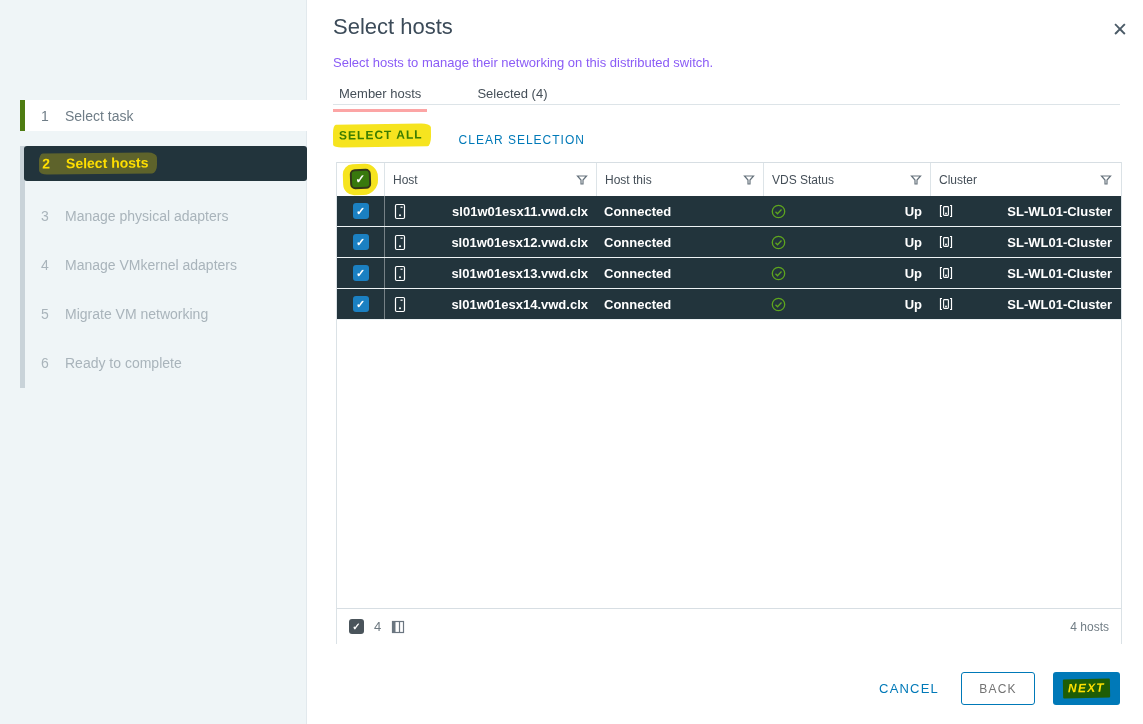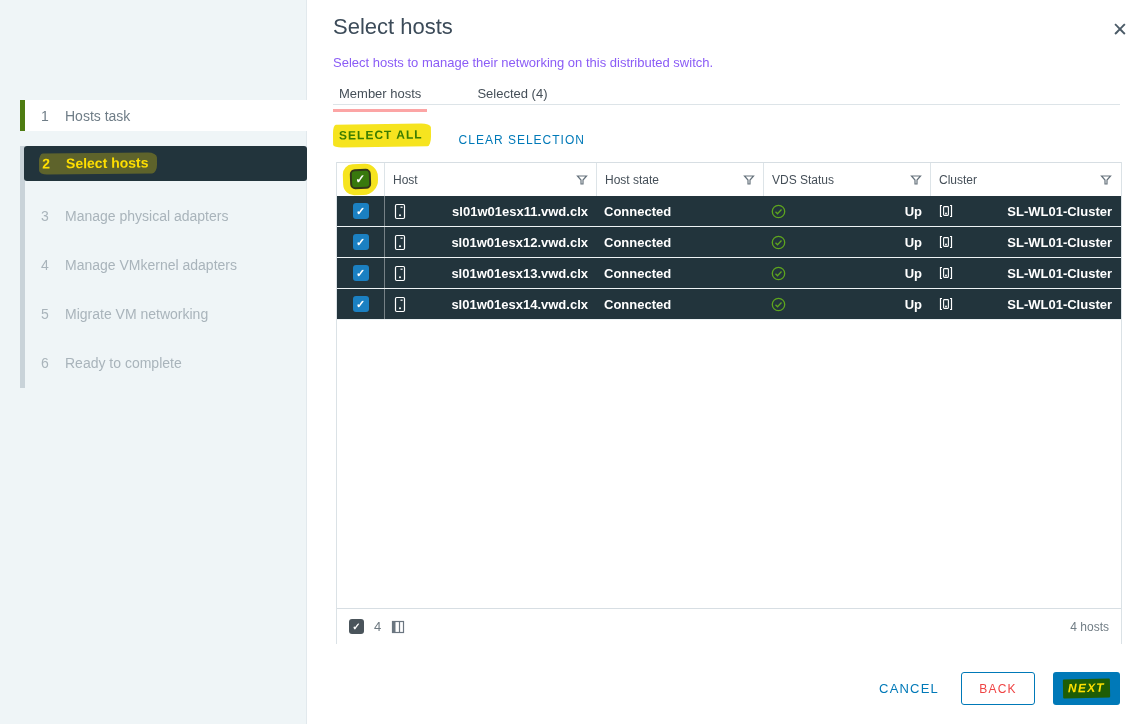--- a/index.html
+++ b/index.html
@@ -76,21 +76,21 @@
   .grid-empty { flex:1; background:#fff; }
   .grid-footer { height:36px; border-top:1px solid #d7dee3; display:flex; align-items:center;
                  padding:0 12px; gap:10px; }
   .footer-count { font-size:13px; color:#6f7a82; }
   .footer-right { margin-left:auto; font-size:12px; color:#717d85; }
 
   
   .btn-bar { position:absolute; right:23px; top:672px; display:flex; align-items:center; gap:18px; }
   .btn-cancel { font-size:13px; letter-spacing:1.2px; color:#0079b8; cursor:pointer; padding:8px 4px; }
   .btn-back { min-width:74px; height:33px; border:1px solid #0079b8; border-radius:3px; background:#fff;
-              color:#ef4444; font-size:12px; letter-spacing:1.2px; display:flex; align-items:center;
+              color:#737373; font-size:12px; letter-spacing:1.2px; display:flex; align-items:center;
               justify-content:center; cursor:pointer; font-family:inherit; }
   .btn-next { min-width:67px; height:33px; border:none; border-radius:3px; background:#0079b8;
               display:flex; align-items:center; justify-content:center; cursor:pointer; font-family:inherit;font-style:italic; }
   .btn-next .hl-next { background:#1e5d05; color:#ffe000; font-size:12px; font-weight:bold;
                        letter-spacing:1.2px; padding:2px 5px 3px 5px; border-radius:1px;
                        transform:rotate(-1deg); }
 
   svg { display:block; }
 </style>
 </head>
@@ -98,21 +98,21 @@
 
 <div class="root">
 
   <div class="sidebar">
 
     <div class="rail-green"></div>
     <div class="rail-gray"></div>
 
     <div class="step step-1">
       <span class="num">1</span>
-      <span>Hosts task</span>
+      <span>Select task</span>
     </div>
 
     <div class="step step-2">
       <span class="hl-step">
         <span class="num">2</span>
         <span>Select hosts</span>
       </span>
     </div>
 
     <div class="step step-future step-3">
@@ -158,21 +158,21 @@
             <span class="cb-green">✓</span>
           </span>
         </div>
         <div class="hcell c-host">
           <span class="label">Host</span>
           <svg width="12" height="12" viewBox="0 0 12 12">
               <path d="M1.5 2 h9 L7 6 v4 H5 V6 Z" fill="none" stroke="#66727c" stroke-width="1.2"></path>
             </svg>
         </div>
         <div class="hcell c-state">
-          <span class="label">Host state</span>
+          <span class="label">Host this</span>
           <svg width="12" height="12" viewBox="0 0 12 12">
               <path d="M1.5 2 h9 L7 6 v4 H5 V6 Z" fill="none" stroke="#66727c" stroke-width="1.2"></path>
             </svg>
         </div>
         <div class="hcell c-vds">
           <span class="label">VDS Status</span>
           <svg width="12" height="12" viewBox="0 0 12 12">
               <path d="M1.5 2 h9 L7 6 v4 H5 V6 Z" fill="none" stroke="#66727c" stroke-width="1.2"></path>
             </svg>
         </div>

